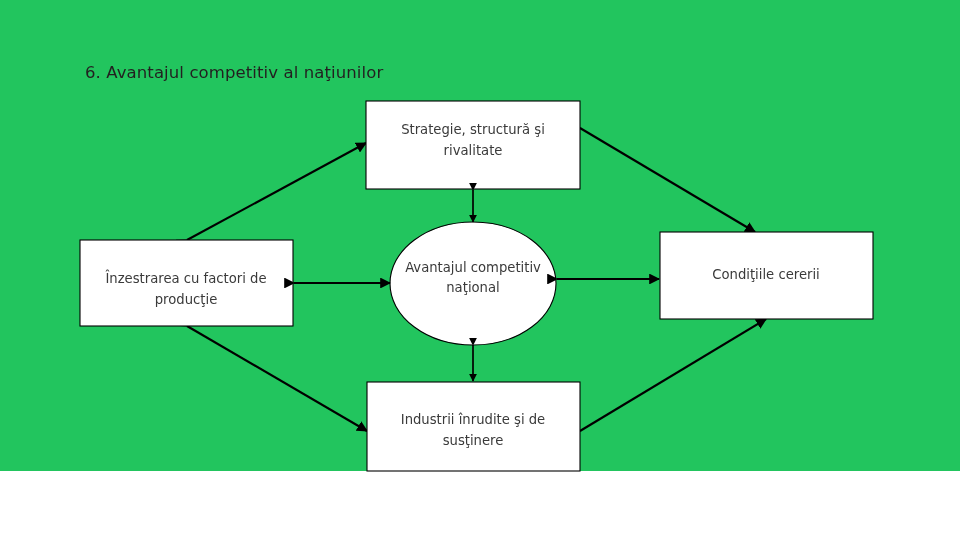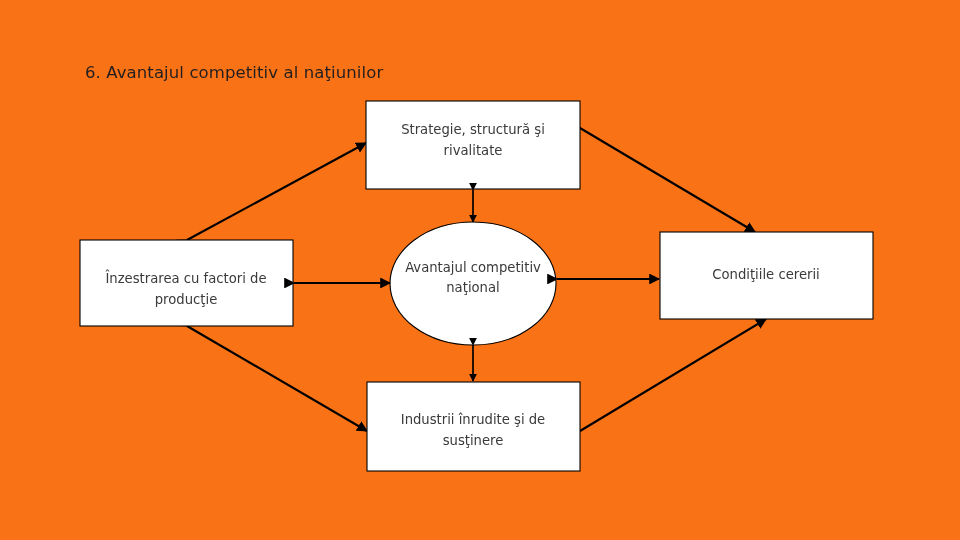--- a/index.html
+++ b/index.html
@@ -9,22 +9,22 @@
   }
   body {
     width: 960px;
     height: 540px;
     font-family: "DejaVu Sans", sans-serif;
     overflow: hidden;
   }
   #slide {
     position: relative;
     width: 960px;
-    height: 540px;
-    background: #f97316;
+    height: 471px;
+    background: #22c55e;
   }
   #slide-title {
     position: absolute;
     left: 85px;
     top: 63px;
     font-size: 16.5px;
     color: #231f20;
     letter-spacing: 0.1px;
     white-space: nowrap;
   }

